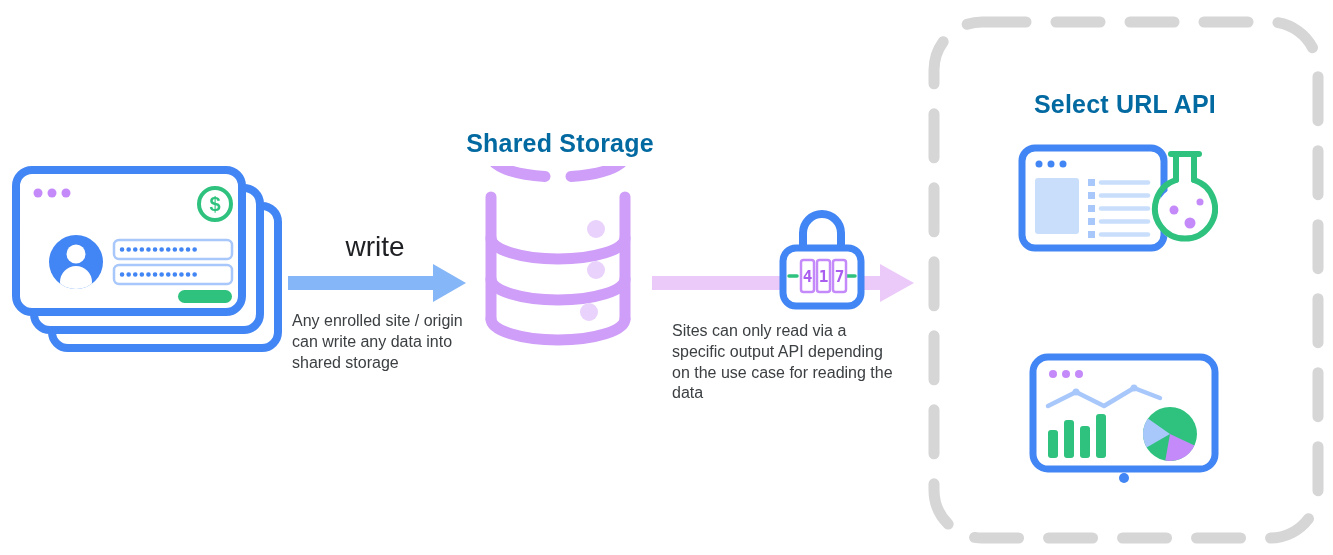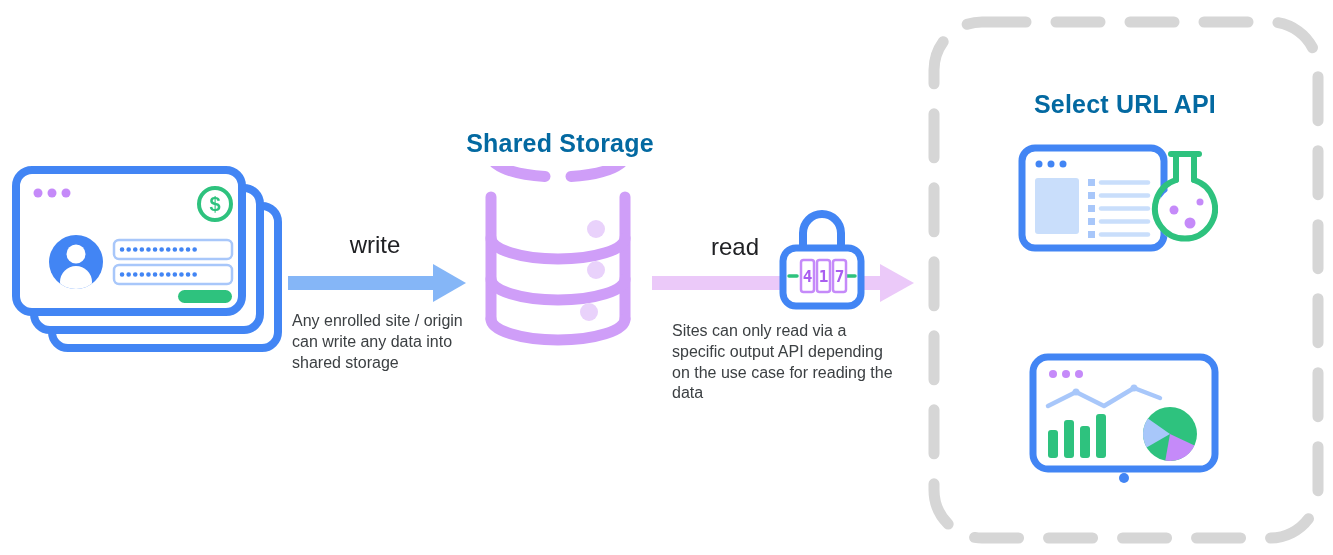--- a/index.html
+++ b/index.html
@@ -2,21 +2,21 @@
 <html><head>
 <meta charset="utf-8">
 <style>
   html,body{margin:0;padding:0;background:#ffffff;}
   .canvas{
     position:relative;width:1333px;height:555px;background:#ffffff;overflow:hidden;
     font-family:"Liberation Sans",sans-serif;color:#202124;
   }
   .abs{position:absolute;}
   .heading{font-weight:bold;font-size:25px;color:#0369a1;text-align:center;letter-spacing:.2px;}
-  .arrow-label{font-size:24px;color:#202124;text-align:center;}
+  .arrow-label{font-size:28px;color:#202124;text-align:center;}
   .caption{font-size:16px;line-height:1.3;color:#3c4043;}
   svg{display:block;}
 </style>
 </head>
 <body>
 
 <div class="canvas">
 
   <svg class="abs" style="left:12px;top:166px;" width="272" height="188" viewBox="0 0 272 188">
     <defs>
@@ -85,21 +85,20 @@
 
       <path d="M 19 153 A 67 21 0 0 0 153 153"></path>
     </g>
     <g fill="#e9d2fb">
       <circle cx="124" cy="63" r="9"></circle>
       <circle cx="124" cy="104" r="9"></circle>
       <circle cx="117" cy="146" r="9"></circle>
     </g>
   </svg>
 
-  <div class="abs arrow-label" style="left:655px;top:233px;width:160px;">read</div>
 
   <svg class="abs" style="left:652px;top:264px;" width="262" height="38" viewBox="0 0 262 38">
     <rect x="0" y="12" width="228" height="14" fill="#ebc9f9"></rect>
     <polygon points="228,0 262,19 228,38" fill="#ebc9f9"></polygon>
   </svg>
 
   <svg class="abs" style="left:776px;top:200px;" width="92" height="112" viewBox="0 0 92 112">
     <path d="M 27 50 V 33 A 19 19 0 0 1 65 33 V 50" fill="none" stroke="#4285f4" stroke-width="8" stroke-linecap="round"></path>
     <rect x="7" y="48" width="78" height="58" rx="13" fill="#ffffff" stroke="#4285f4" stroke-width="7"></rect>
 

